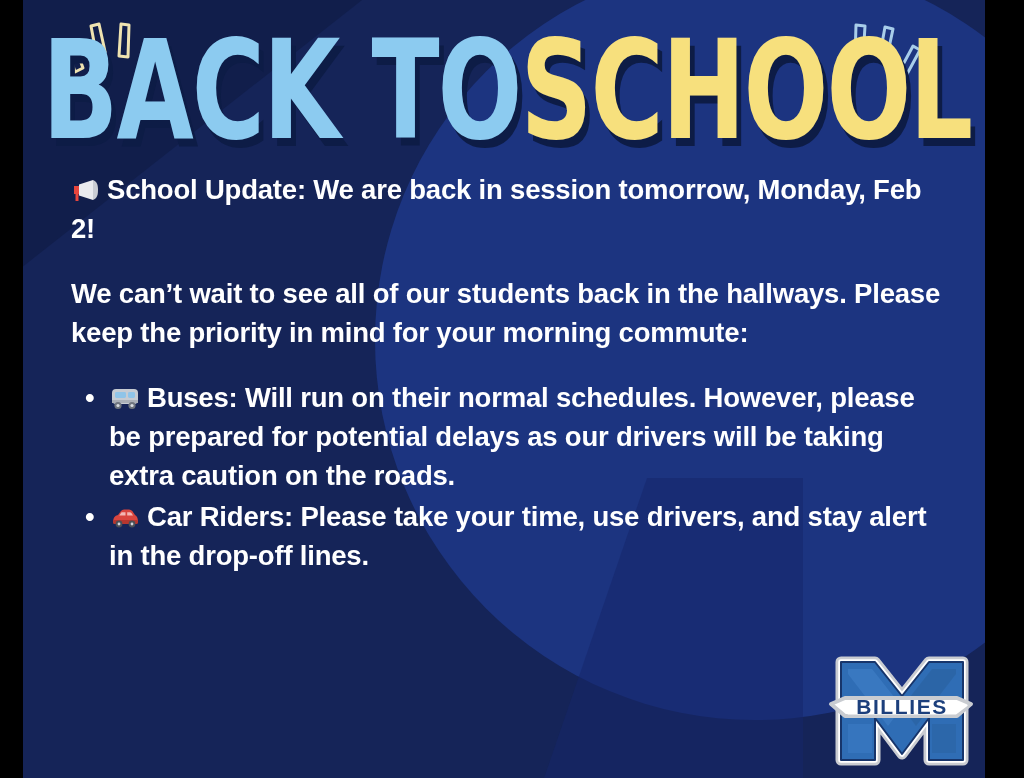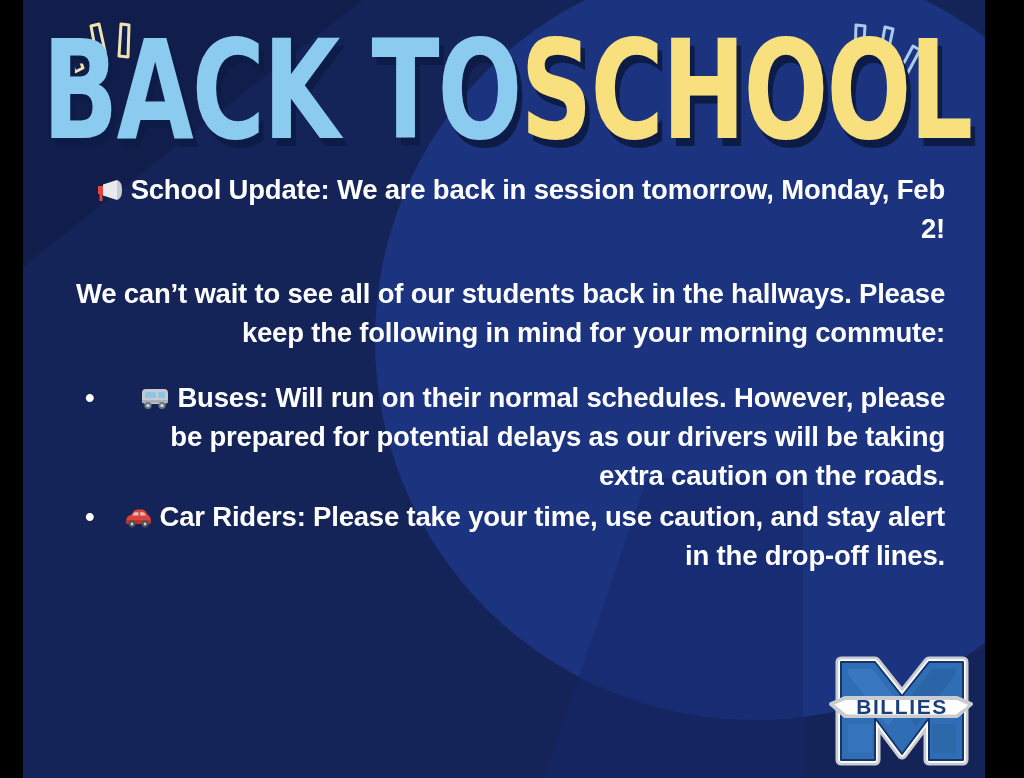--- a/index.html
+++ b/index.html
@@ -36,21 +36,21 @@
   .t-yellow{color:#f7e07d;text-shadow:5px 6px 0 #0d1c46;}
 
   
   .sparks{position:absolute;top:6px;width:90px;height:70px;}
   .sparks.left{left:38px;}
   .sparks.right{right:60px;}
 
   
   .body-wrap{position:absolute;left:48px;right:40px;top:170px;
              color:#ffffff;font-size:27.5px;font-weight:700;line-height:1.42;
-             letter-spacing:-.2px;text-align:right;}
+             letter-spacing:-.2px;}
   .para{margin:0 0 26px 0;}
   .bullets{margin:0 0 22px 0;padding-left:34px;list-style:none;}
   .bullets li{position:relative;margin-bottom:2px;padding-left:4px;}
   .bullets li .dot{position:absolute;left:-20px;top:0;}
 
   .ico{display:inline-block;vertical-align:-4px;margin-right:6px;}
 
   
   .logo{position:absolute;right:8px;bottom:8px;width:150px;height:118px;}
 </style>
@@ -89,21 +89,21 @@
 
       <div class="body-wrap">
 
         <p class="para"><svg class="ico" width="30" height="26" viewBox="0 0 30 26">
             <path d="M3 9h5v8H3z" fill="#e8453c"></path>
             <path d="M4.5 16h3v8h-3z" fill="#e8453c"></path>
             <path d="M8 7.5 L22 3 v20 L8 18.5 Z" fill="#e9eaee"></path>
             <path d="M22 3 c4 1.5 5 5 5 10 s-1 8.5 -5 10 Z" fill="#c9ccd3"></path>
           </svg><span>School Update: We are back in session tomorrow, Monday, Feb 2!</span></p>
 
-        <p class="para">We can’t wait to see all of our students back in the hallways. Please keep the following in mind for your morning commute:</p>
+        <p class="para">We can’t wait to see all of our students back in the hallways. Please keep the priority in mind for your morning commute:</p>
 
         <ul class="bullets">
           <li>
             <span class="dot">•</span><svg class="ico" width="32" height="26" viewBox="0 0 32 26">
               <rect x="3" y="4" width="26" height="15" rx="4" fill="#c6cbd2"></rect>
               <rect x="6" y="7" width="11" height="6" rx="1.4" fill="#8fc4e8"></rect>
               <rect x="19" y="7" width="7" height="6" rx="1.4" fill="#8fc4e8"></rect>
               <rect x="3" y="15" width="26" height="3" fill="#aab0b8"></rect>
               <circle cx="9" cy="20.5" r="3.6" fill="#6f757e"></circle>
               <circle cx="9" cy="20.5" r="1.6" fill="#d9dde2"></circle>
@@ -114,21 +114,21 @@
           <li>
             <span class="dot">•</span><svg class="ico" width="32" height="26" viewBox="0 0 32 26">
               <path d="M4 18 q0-6 5-7 l3-4 q1-1.6 3-1.6 h5 q2 0 3.3 1.6 L26 11 q3 1.3 3 7 z" fill="#d9453e"></path>
               <path d="M12.5 8.2 h4 v3.2 h-6.2 z" fill="#f3b7b4"></path>
               <path d="M18.2 8.2 h2.6 q1 0 1.6 .9 L24 11.4 h-5.8 z" fill="#f3b7b4"></path>
               <rect x="4" y="16" width="25" height="4" rx="1.6" fill="#b5362f"></rect>
               <circle cx="10" cy="20" r="3.4" fill="#4a4f57"></circle>
               <circle cx="10" cy="20" r="1.4" fill="#cfd3d9"></circle>
               <circle cx="23" cy="20" r="3.4" fill="#4a4f57"></circle>
               <circle cx="23" cy="20" r="1.4" fill="#cfd3d9"></circle>
-            </svg><span>Car Riders: Please take your time, use caution, and stay alert in the drop-off lines.</span>
+            </svg><span>Car Riders: Please take your time, use drivers, and stay alert in the drop-off lines.</span>
           </li>
         </ul>
 
       </div>
 
       <svg class="logo" viewBox="0 0 150 118">
 
         <g>
           <path d="M14 10 h34 l27 34 l27 -34 h34 v98 h-34 v-42 l-27 36 l-27 -36 v42 h-34 z" fill="none" stroke="#c9ccd1" stroke-width="11" stroke-linejoin="round"></path>
           <path d="M14 10 h34 l27 34 l27 -34 h34 v98 h-34 v-42 l-27 36 l-27 -36 v42 h-34 z" fill="none" stroke="#ffffff" stroke-width="5.5" stroke-linejoin="round"></path>

